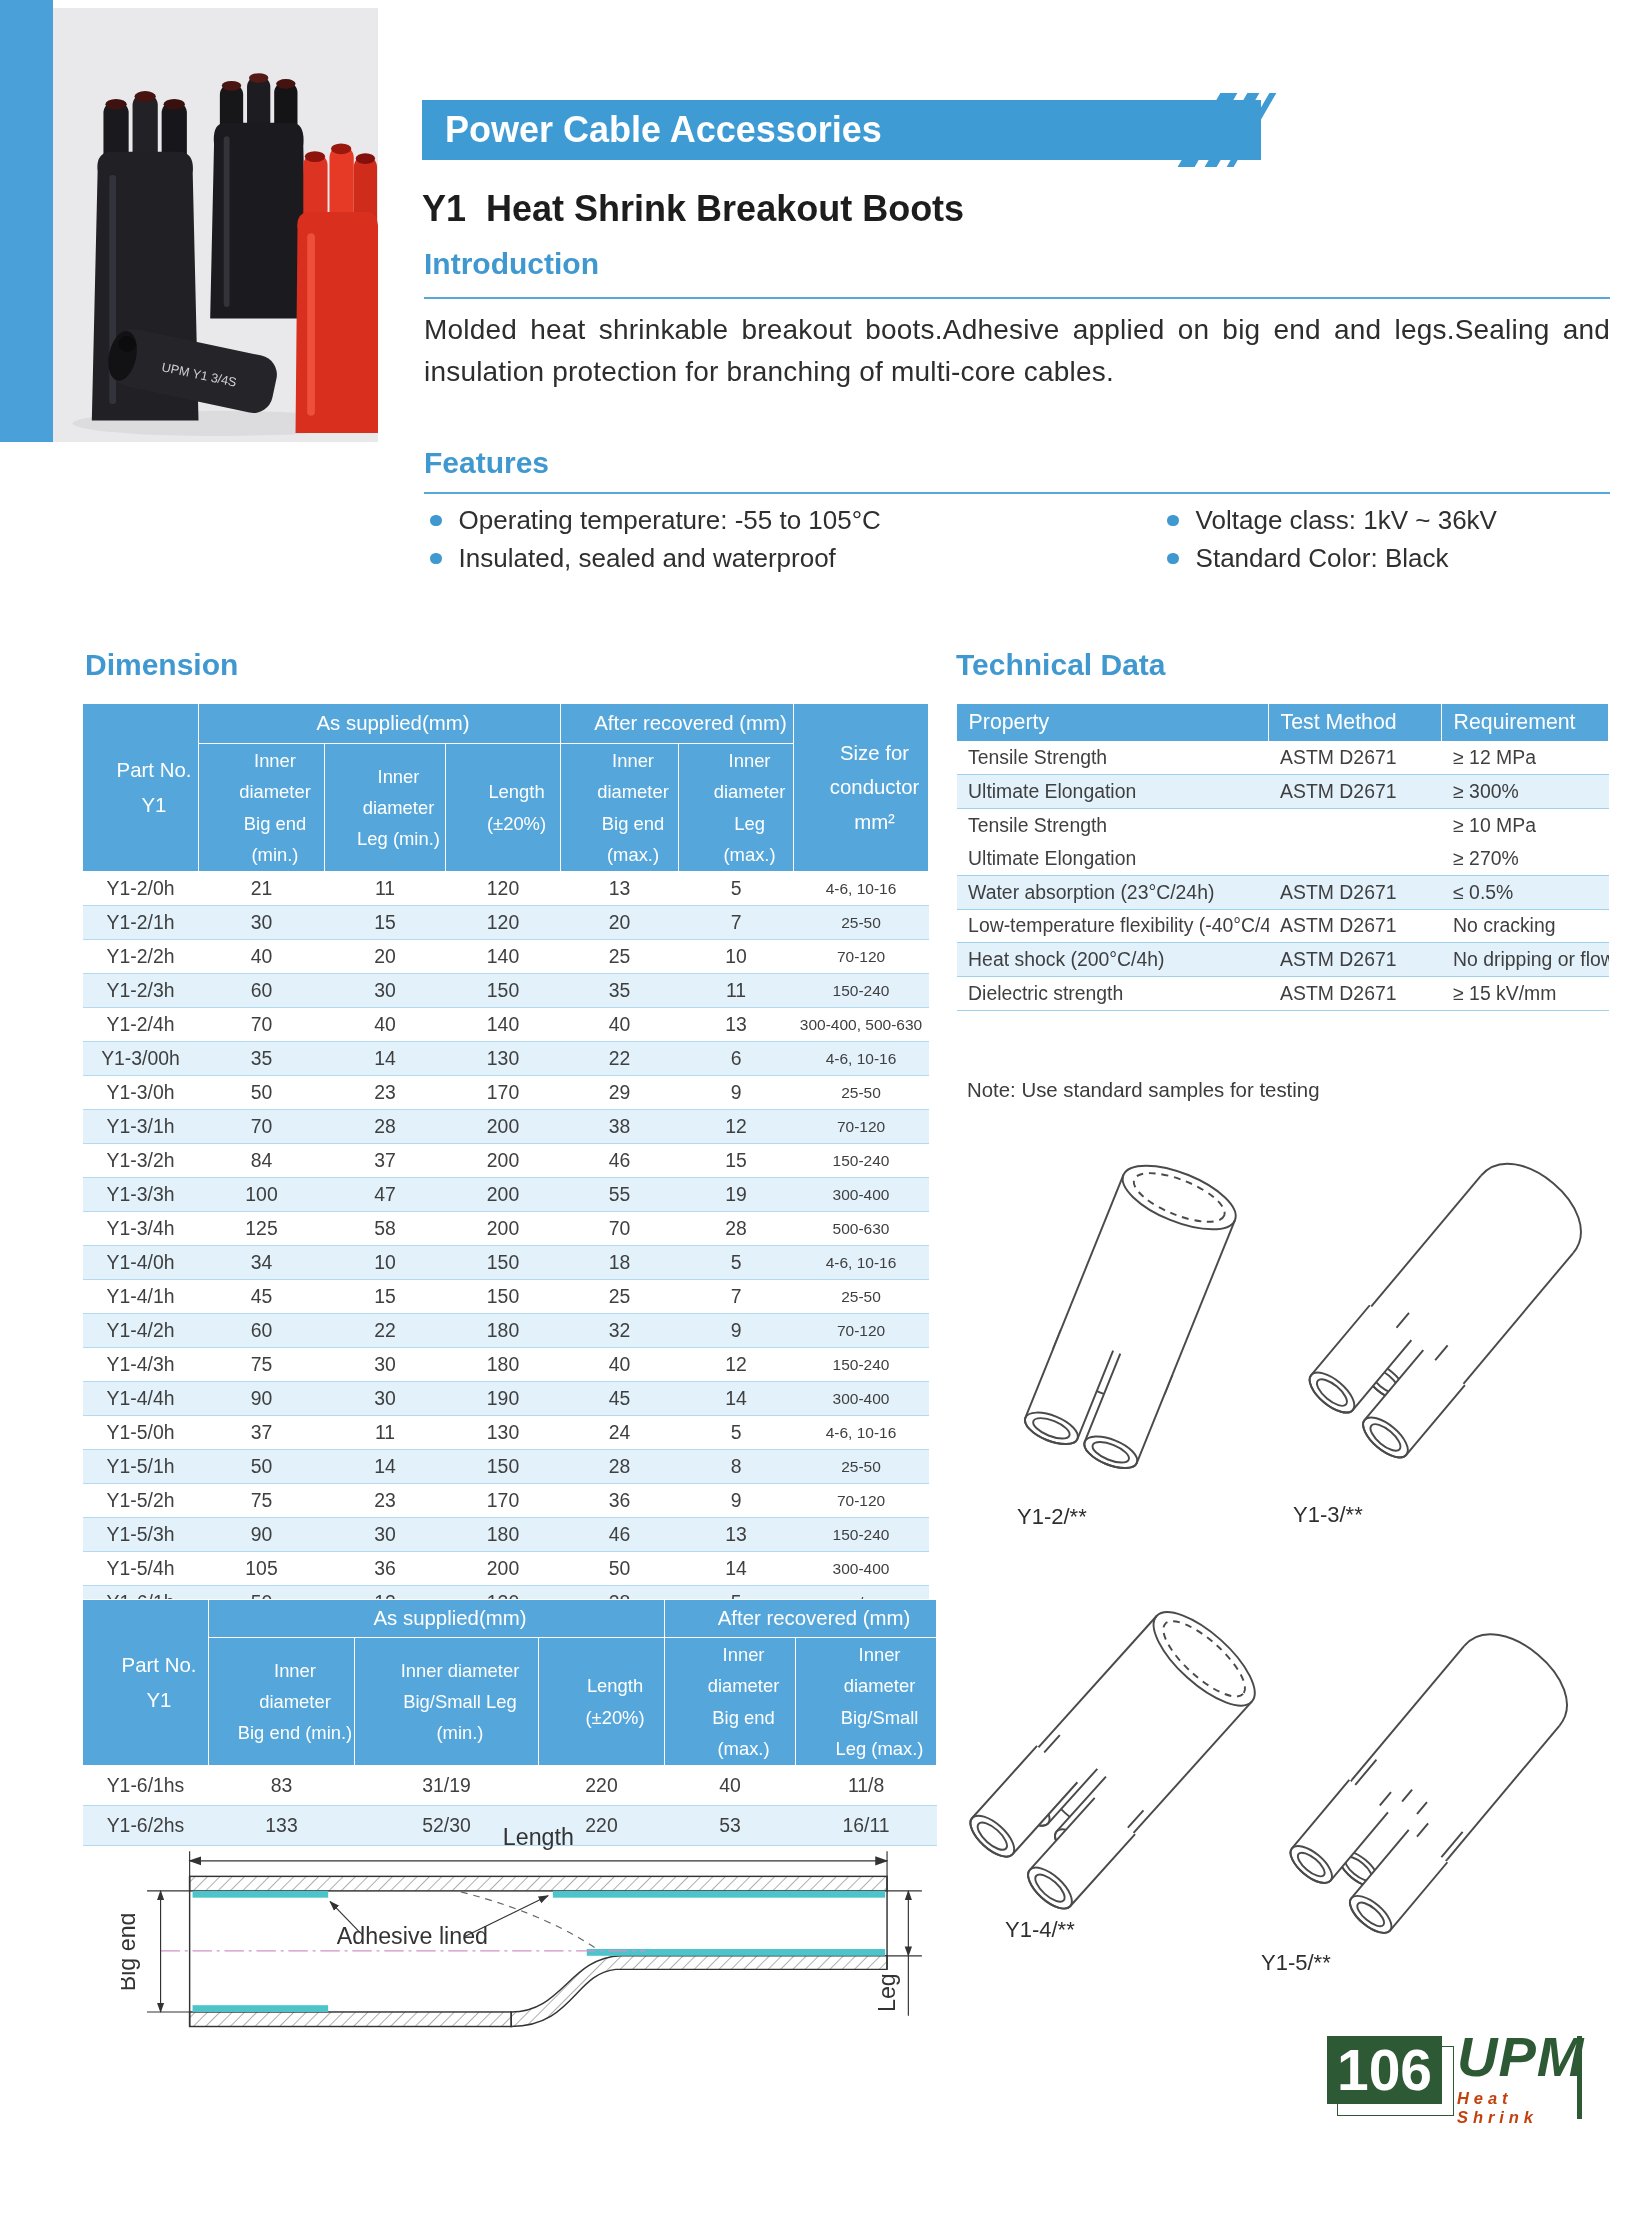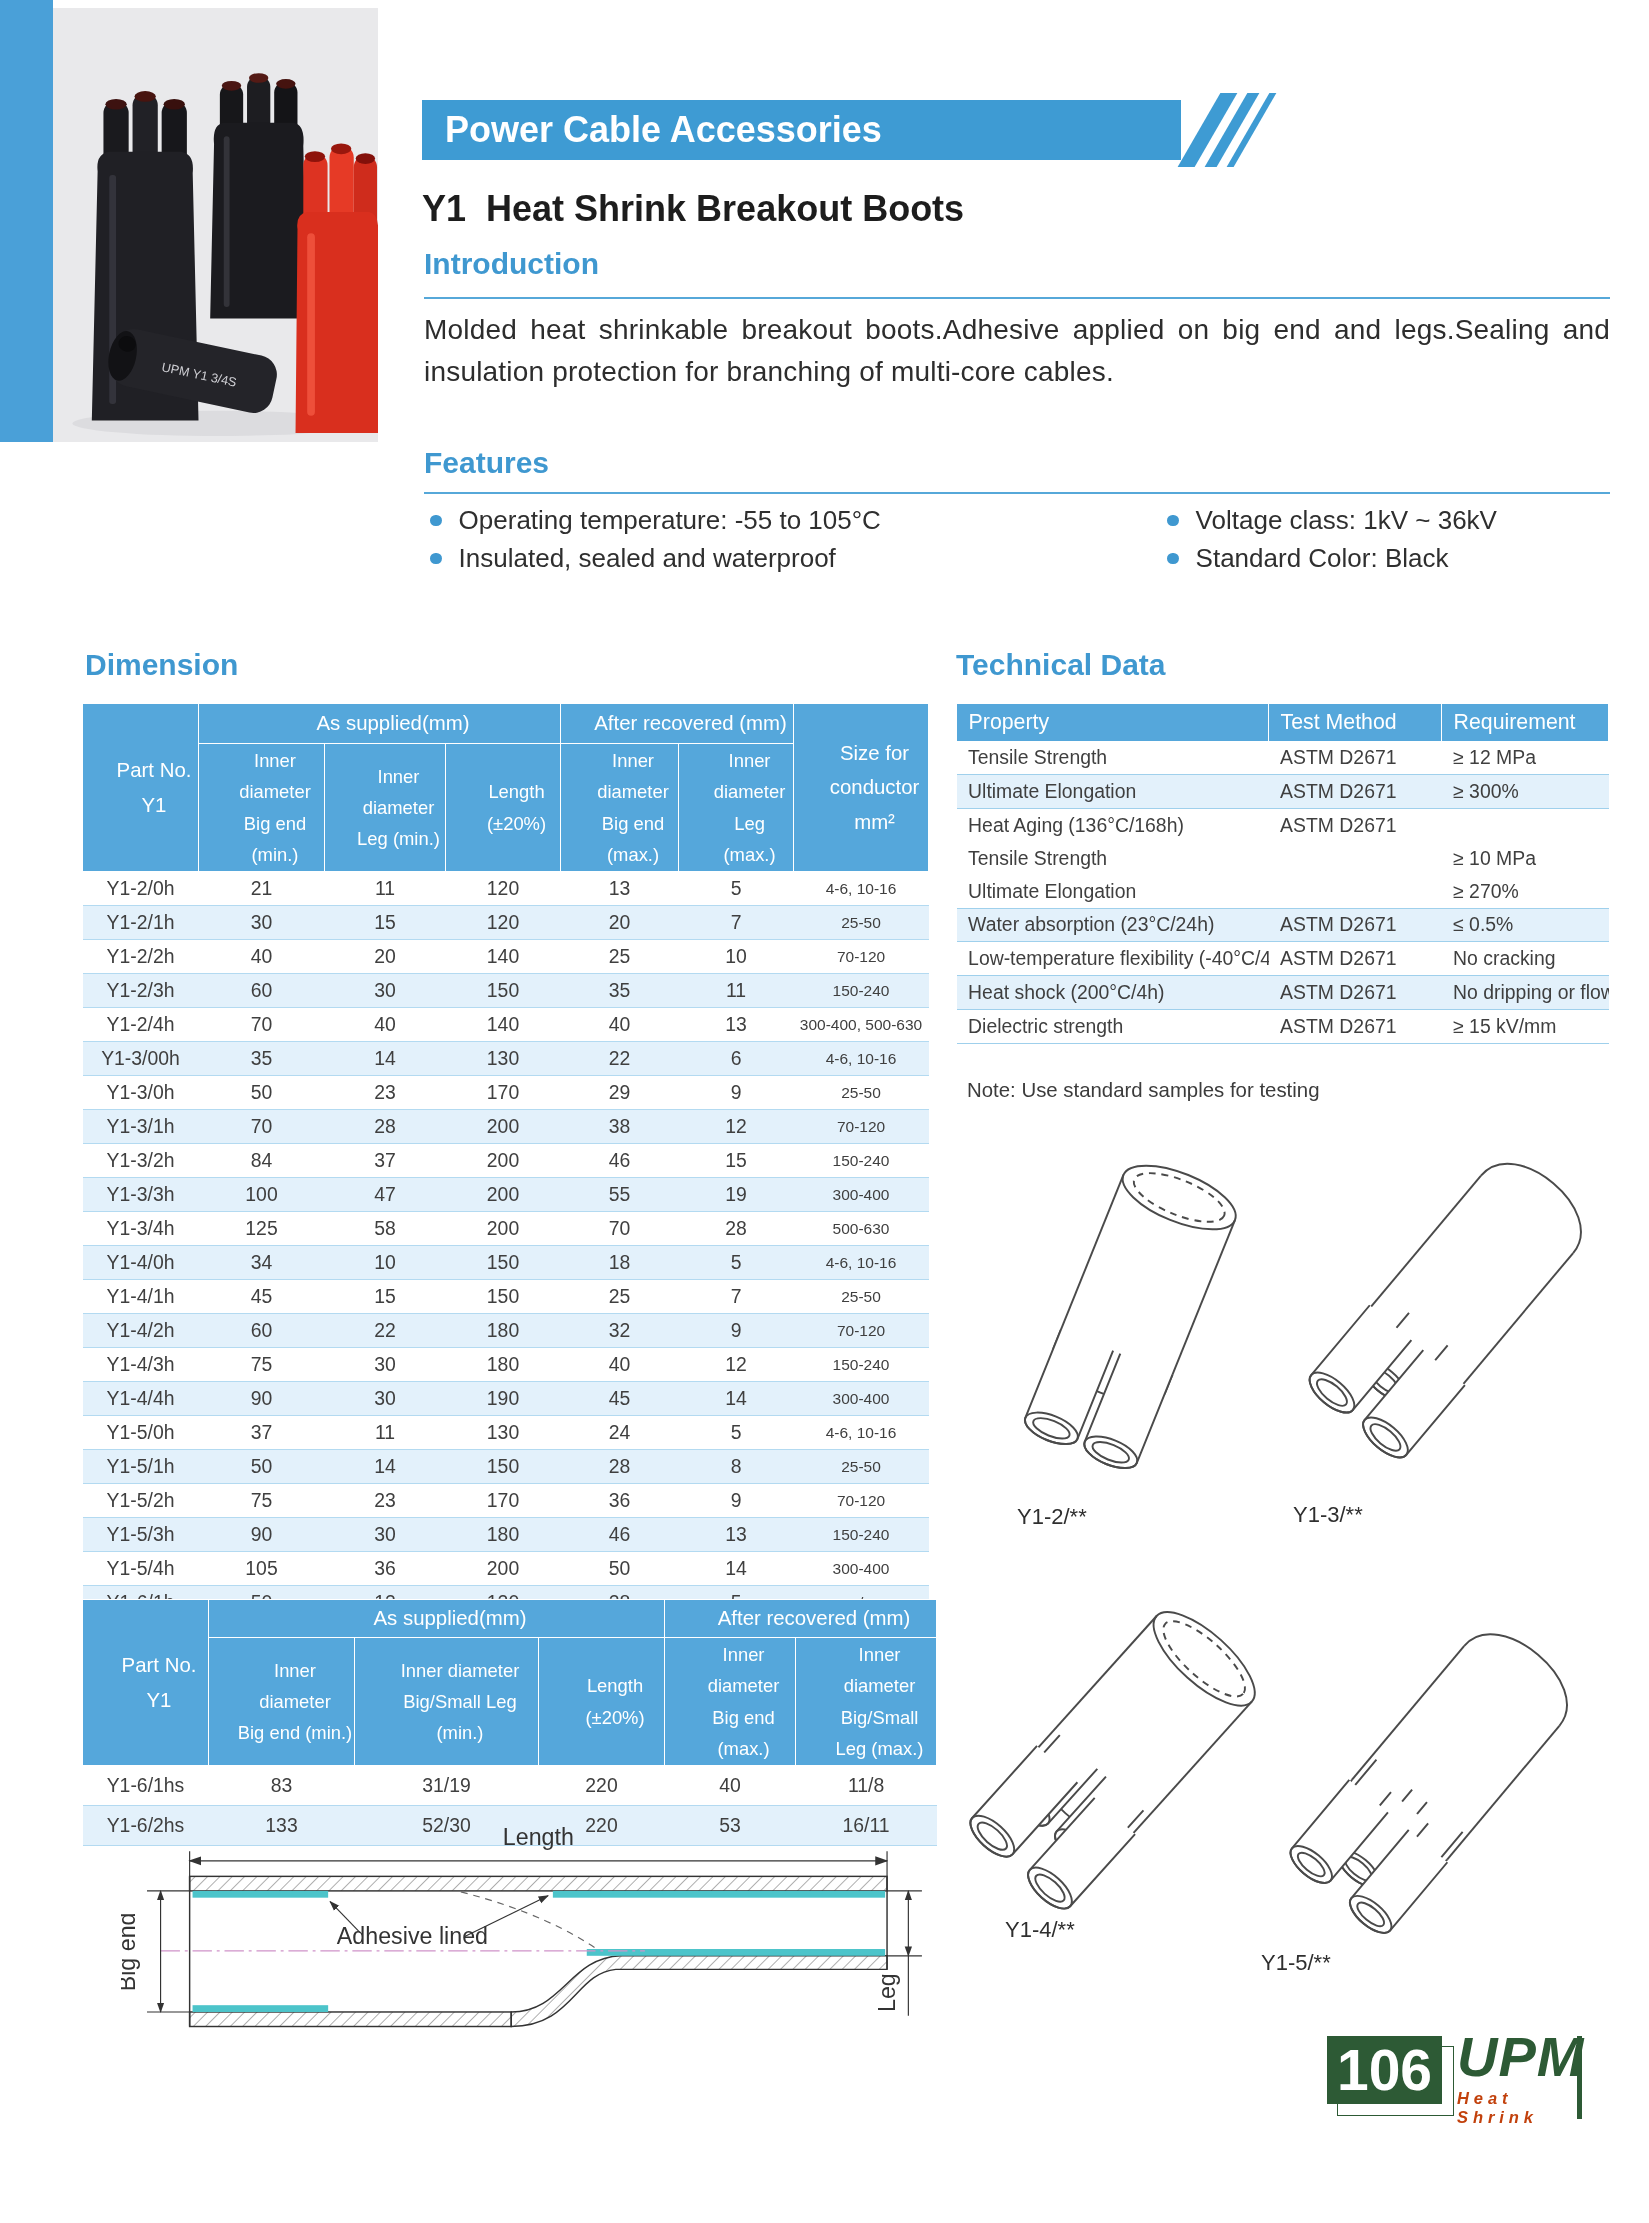--- a/index.html
+++ b/index.html
@@ -5,21 +5,21 @@
   html,body{margin:0;padding:0;background:#ffffff;}
   #page{position:relative;width:1650px;height:2223px;background:#ffffff;overflow:hidden;
         font-family:"Liberation Sans","DejaVu Sans",sans-serif;color:#2d2d2d;}
 
   
   .side-bar{position:absolute;left:0;top:0;width:53px;height:442px;background:#4aa0d8;}
   .photo-box{position:absolute;left:53px;top:7.8px;width:325px;height:434px;background:#e9e9eb;}
   .photo-box svg{display:block;}
 
   
-  .banner{position:absolute;left:422px;top:100px;width:759px;height:60px;background:#3e9bd3;
+  .banner{position:absolute;left:422px;top:100px;width:839px;height:60px;background:#3e9bd3;
           color:#fff;font-size:36px;font-weight:bold;line-height:60px;padding-left:23px;box-sizing:border-box;}
   .banner-stripes{position:absolute;left:1199px;top:93px;height:74px;display:flex;gap:10.7px;transform:skewX(-30deg);}
   .banner-stripes .stripe{background:#3e9bd3;height:100%;}
 
   .ptitle{position:absolute;left:422px;top:188px;font-size:36px;font-weight:bold;color:#1d1d1d;white-space:pre;}
 
   .sec-h{position:absolute;font-size:30px;font-weight:bold;color:#3f98d0;}
   .rule{position:absolute;height:1.9px;background:#56a8d9;}
 
   .intro-body{position:absolute;left:424px;top:309px;width:1186px;font-size:28px;line-height:1.5;
@@ -423,25 +423,20 @@
     <tbody>
         <tr>
           <td>Tensile Strength</td>
           <td>ASTM D2671</td>
           <td>≥ 12 MPa</td>
         </tr>
         <tr class="shade">
           <td>Ultimate Elongation</td>
           <td>ASTM D2671</td>
           <td>≥ 300%</td>
-        </tr>
-        <tr class="nosep">
-          <td>Heat Aging (136°C/168h)</td>
-          <td>ASTM D2671</td>
-          <td></td>
         </tr>
         <tr class="nosep">
           <td>Tensile Strength</td>
           <td></td>
           <td>≥ 10 MPa</td>
         </tr>
         <tr>
           <td>Ultimate Elongation</td>
           <td></td>
           <td>≥ 270%</td>

